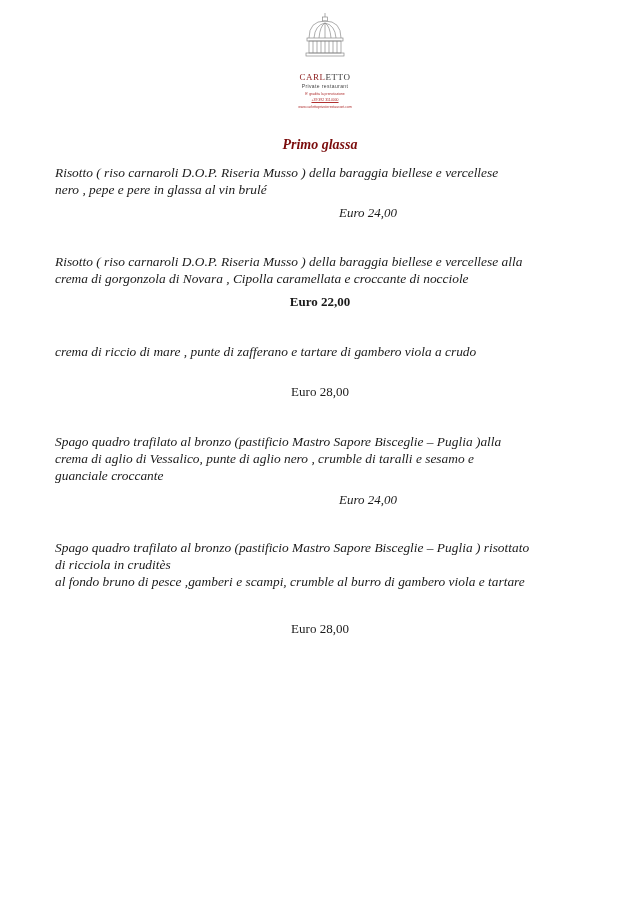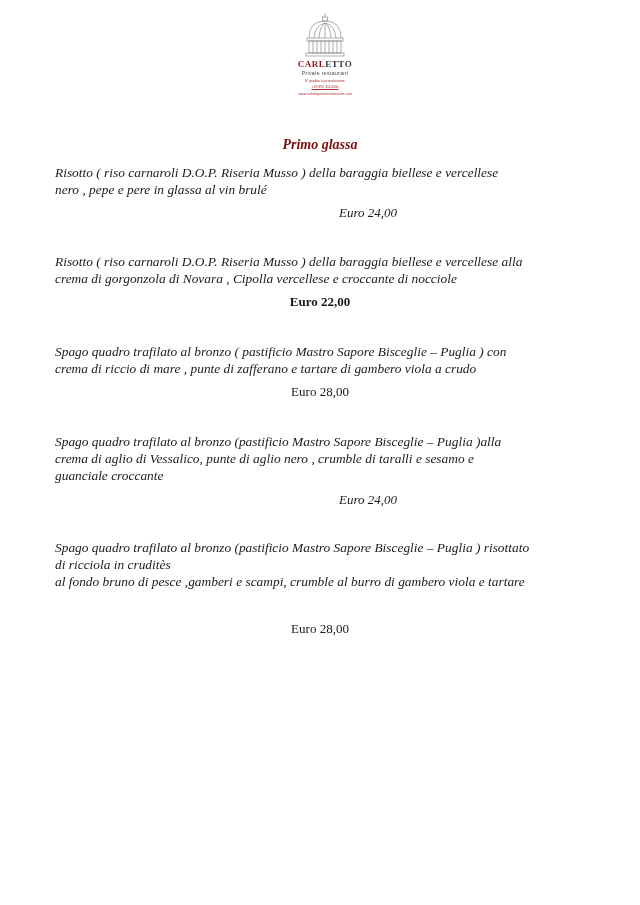--- a/index.html
+++ b/index.html
@@ -6,22 +6,22 @@
     body {
       width: 640px; height: 905px; position: relative; overflow: hidden;
       font-family: "Liberation Serif", "DejaVu Serif", serif;
       color: #1a1a1a;
     }
     .logo {
       position: absolute; left: 280px; top: 12px; width: 90px; text-align: center;
     }
     .logo svg { display: block; margin: 0 auto; }
     .logo-name {
-      font-family: "Liberation Serif", serif; font-size: 9px; font-weight: bold;
-      letter-spacing: 0.5px; margin-top: 1px;
+      font-family: "Liberation Serif", serif; font-size: 9px; font-weight: normal;
+      letter-spacing: 0.5px; margin-top: 14px;
     }
     .logo-name .red { color: #8b1a1a; }
     .logo-name .dark { color: #3a3a3a; }
     .logo-sub {
       font-family: "Liberation Sans", sans-serif; font-size: 5px; color: #444; letter-spacing: 0.4px;
       margin-top: 1px;
     }
     .logo-small {
       font-family: "Liberation Sans", sans-serif; font-size: 3.5px; color: #b03030; margin-top: 3px;
     }
@@ -79,26 +79,25 @@
 <div class="section-title">Primo glassa</div>
 
 <div class="dish" style="top:164px;">
   <div>Risotto ( riso carnaroli D.O.P. Riseria Musso )  della baraggia biellese e vercellese</div>
   <div>nero , pepe e pere in glassa al vin brulé</div>
 </div>
 <div class="price italic" style="top:205px;">Euro 24,00</div>
 
 <div class="dish" style="top:253px;">
   <div>Risotto ( riso carnaroli D.O.P. Riseria Musso )  della baraggia biellese e vercellese alla</div>
-  <div>crema di gorgonzola di Novara , Cipolla vercellese e croccante di nocciole</div>
+  <div>crema di gorgonzola di Novara , Cipolla caramellata e croccante di nocciole</div>
 </div>
 <div class="price" style="top:294px;font-weight:bold;">Euro 22,00</div>
 
 <div class="dish" style="top:343px;">
-  <div>Spago quadro trafilato al bronzo ( pastificio Mastro Sapore Bisceglie – Puglia ) con</div>
   <div>crema di riccio di mare , punte di zafferano e tartare di gambero viola a crudo</div>
 </div>
 <div class="price" style="top:384px;">Euro 28,00</div>
 
 <div class="dish" style="top:433px;">
   <div>Spago quadro trafilato al bronzo (pastificio Mastro Sapore Bisceglie – Puglia )alla</div>
   <div>crema di aglio di Vessalico, punte di aglio nero , crumble di taralli e sesamo e</div>
   <div>guanciale croccante</div>
 </div>
 <div class="price italic" style="top:492px;">Euro 24,00</div>

